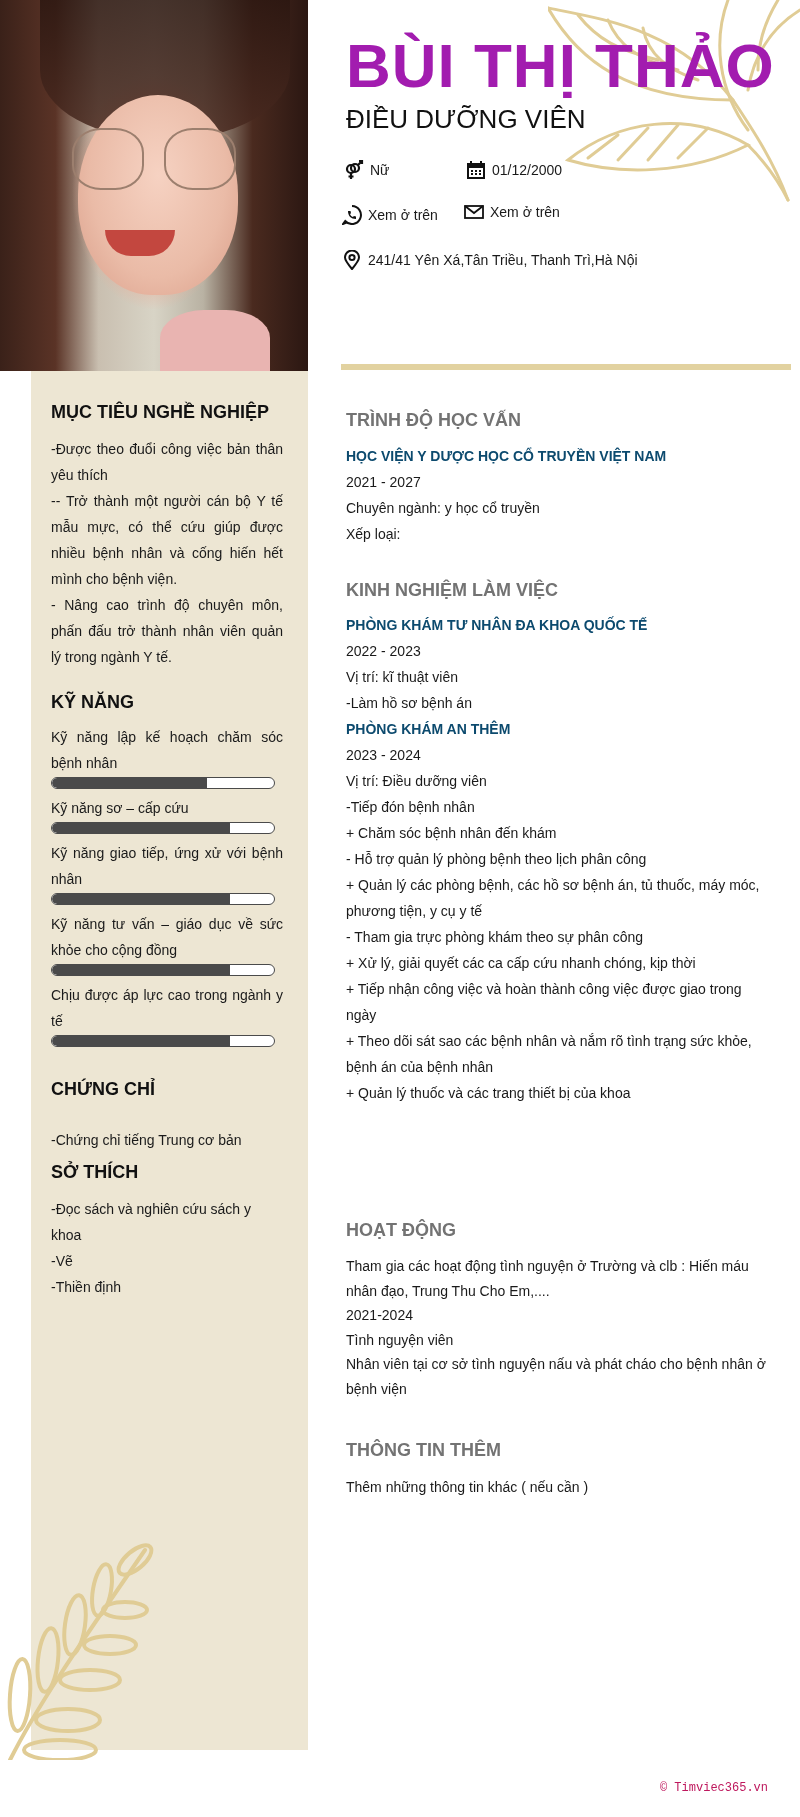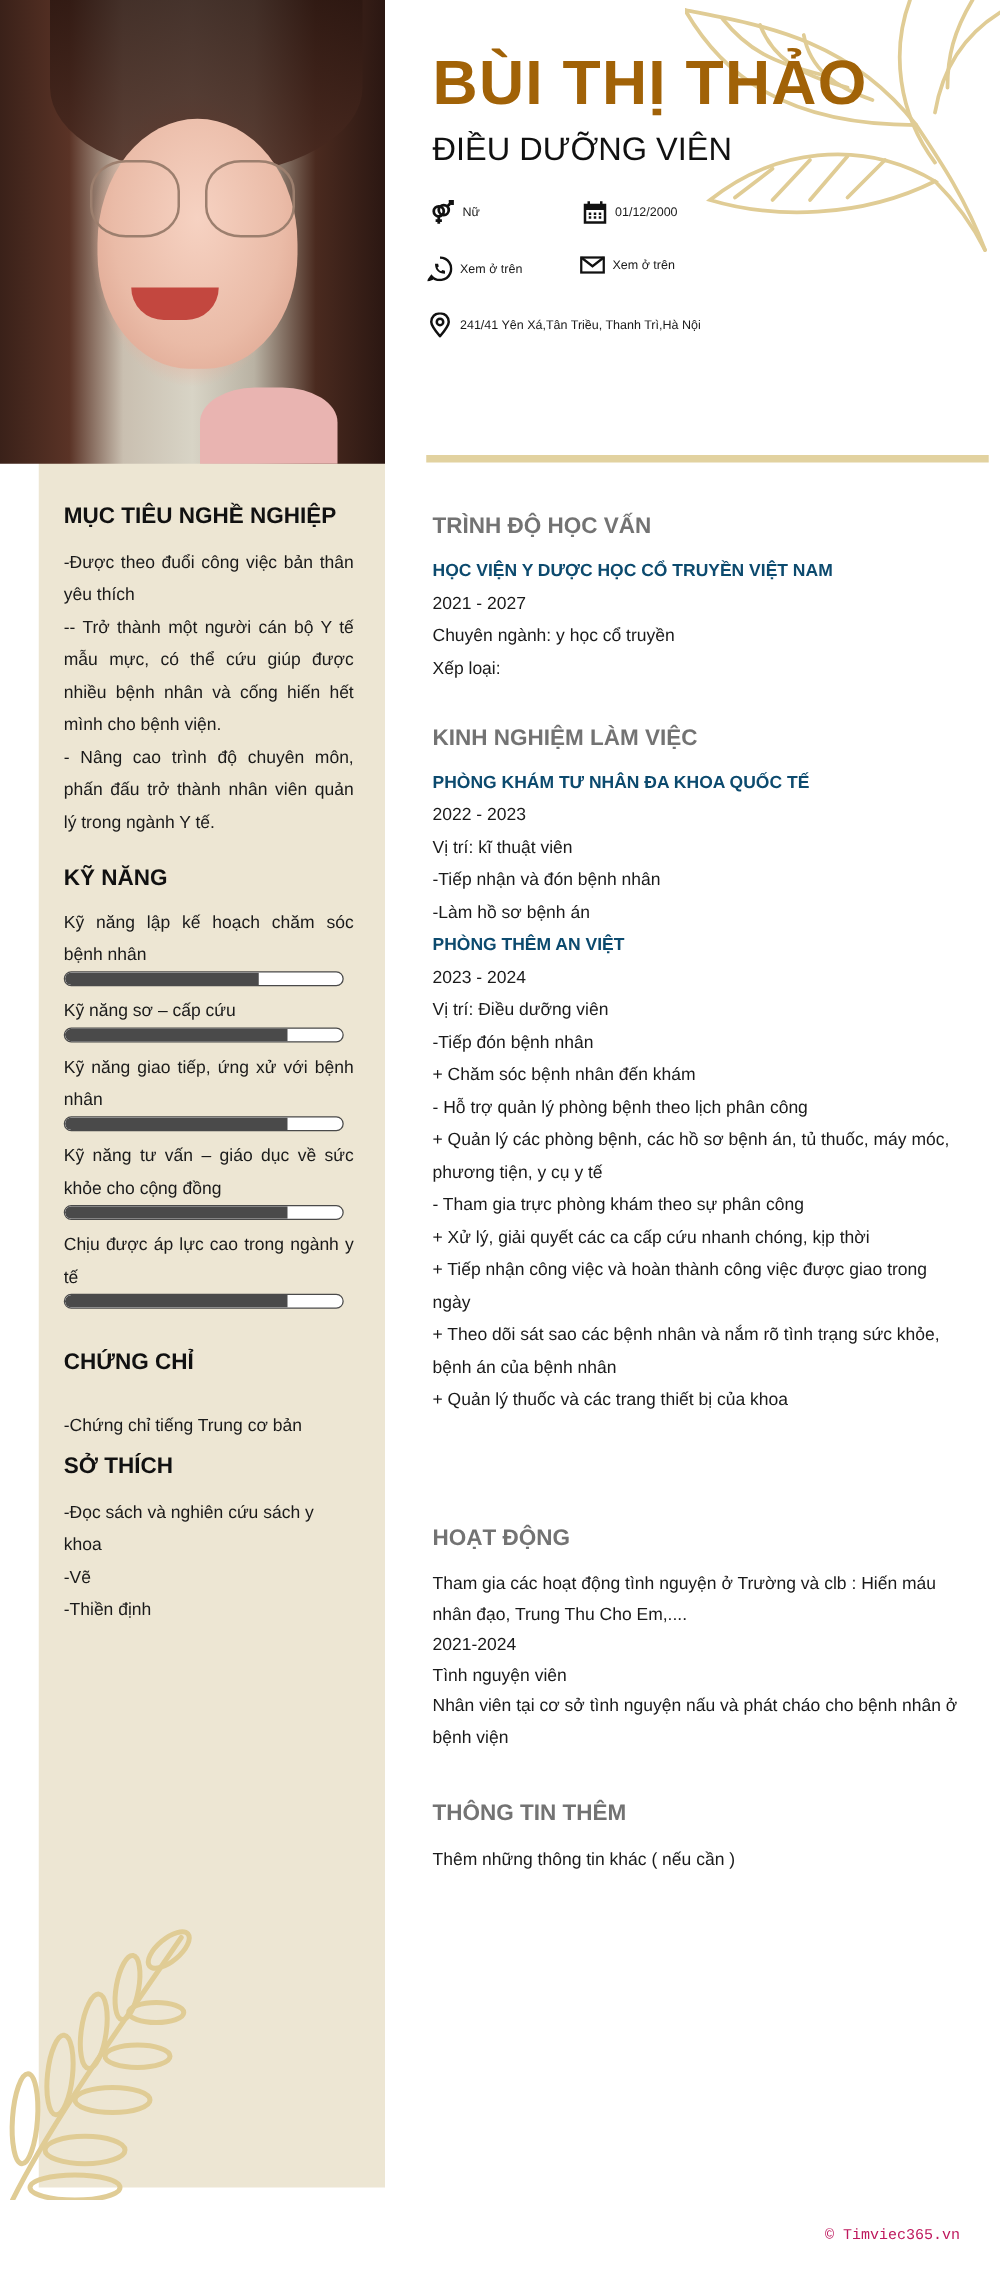--- a/index.html
+++ b/index.html
@@ -16,24 +16,24 @@
                  background: linear-gradient(180deg, #2c1711 0%, #4a2a20 100%); opacity: 0.85; }
   .photo .glasses-l, .photo .glasses-r { position: absolute; top: 128px; width: 72px; height: 62px; border: 2px solid #9c7f6e; border-radius: 40%; }
   .photo .glasses-l { left: 72px; } .photo .glasses-r { left: 164px; }
   .photo .lips { position: absolute; left: 105px; top: 230px; width: 70px; height: 26px; border-radius: 0 0 40px 40px; background: #c3473f; }
   .photo .shirt { position: absolute; left: 160px; top: 310px; width: 110px; height: 70px; background: #e9b4b1; border-radius: 40% 40% 0 0; }
 
   .leaf-top { position: absolute; left: 548px; top: 0; width: 252px; height: 210px; }
   .leaf-bottom { position: absolute; left: 0; top: 1530px; width: 160px; height: 230px; }
 
   .header { position: absolute; left: 346px; top: 36px; }
-  .name { font-size: 50px; font-weight: 700; letter-spacing: 1px; color: #a16207; line-height: 60px; position: relative; z-index: 2; }
+  .name { font-size: 62px; font-weight: 700; letter-spacing: 1px; color: #a21caf; line-height: 60px; position: relative; z-index: 2; }
   .job { font-size: 26px; color: #111; margin-top: 8px; line-height: 30px; position: relative; z-index: 2; }
 
-  .contact { position: absolute; font-size: 10px; color: #1a1a1a; display: flex; align-items: center; gap: 6px; z-index: 2; }
+  .contact { position: absolute; font-size: 14px; color: #1a1a1a; display: flex; align-items: center; gap: 6px; z-index: 2; }
   .contact svg { width: 20px; height: 20px; }
 
   .gold-rule { position: absolute; left: 341px; top: 364px; width: 450px; height: 6px; background: #e2d2a0; }
 
   .left { position: absolute; left: 51px; width: 232px; font-size: 14px; line-height: 26px; color: #1a1a1a; }
   .sec-title-l { font-size: 18px; font-weight: 700; color: #111; line-height: 24px; }
   .justify { text-align: justify; }
 
   .skill { margin-top: 0; }
   .skill-label { text-align: justify; font-size: 14px; line-height: 26px; }
@@ -213,25 +213,24 @@
     <div>Xếp loại:</div>
   </div>
 </div>
 
 <div class="right" style="top:578px;">
   <div class="sec-title-r">KINH NGHIỆM LÀM VIỆC</div>
   <div style="margin-top:10px;">
     <div class="org">PHÒNG KHÁM TƯ NHÂN ĐA KHOA QUỐC TẾ</div>
     <div>2022 - 2023</div>
     <div>Vị trí: kĩ thuật viên</div>
-    <div>-Tiếp nhận và đón bệnh nhân</div>
     <div>-Làm hồ sơ bệnh án</div>
   </div>
   <div>
-    <div class="org">PHÒNG THÊM AN VIỆT</div>
+    <div class="org">PHÒNG KHÁM AN THÊM</div>
     <div>2023 - 2024</div>
     <div>Vị trí: Điều dưỡng viên</div>
     <div>-Tiếp đón bệnh nhân</div>
     <div>+ Chăm sóc bệnh nhân đến khám</div>
     <div>- Hỗ trợ quản lý phòng bệnh theo lịch phân công</div>
     <div>+ Quản lý các phòng bệnh, các hồ sơ bệnh án, tủ thuốc, máy móc, phương tiện, y cụ y tế</div>
     <div>- Tham gia trực phòng khám theo sự phân công</div>
     <div>+ Xử lý, giải quyết các ca cấp cứu nhanh chóng, kịp thời</div>
     <div>+ Tiếp nhận công việc và hoàn thành công việc được giao trong ngày</div>
     <div>+ Theo dõi sát sao các bệnh nhân và nắm rõ tình trạng sức khỏe, bệnh án của bệnh nhân</div>

